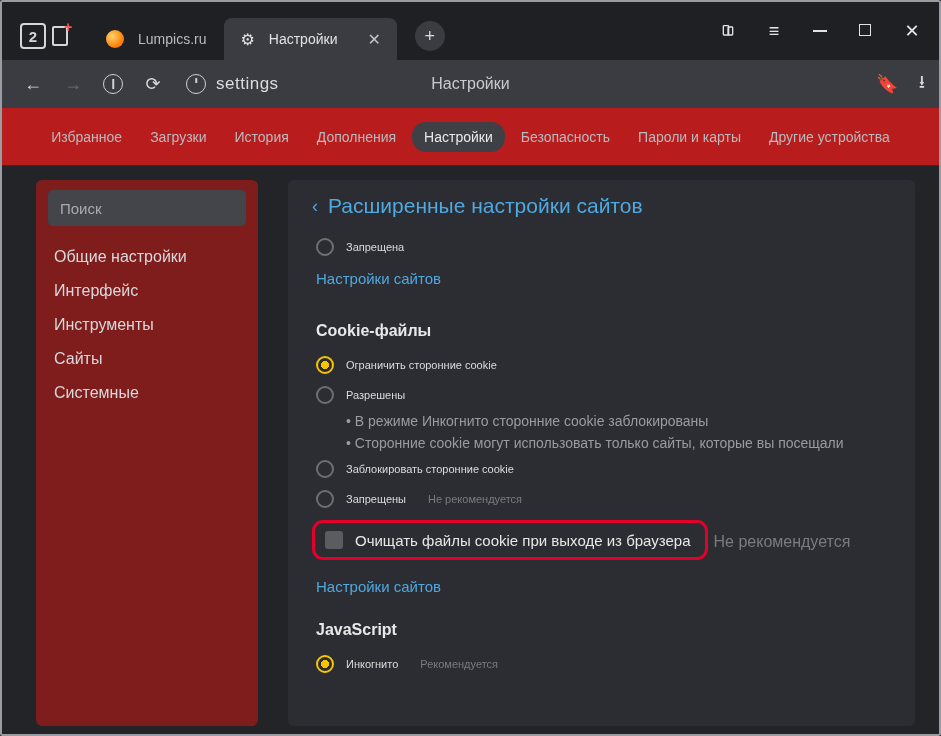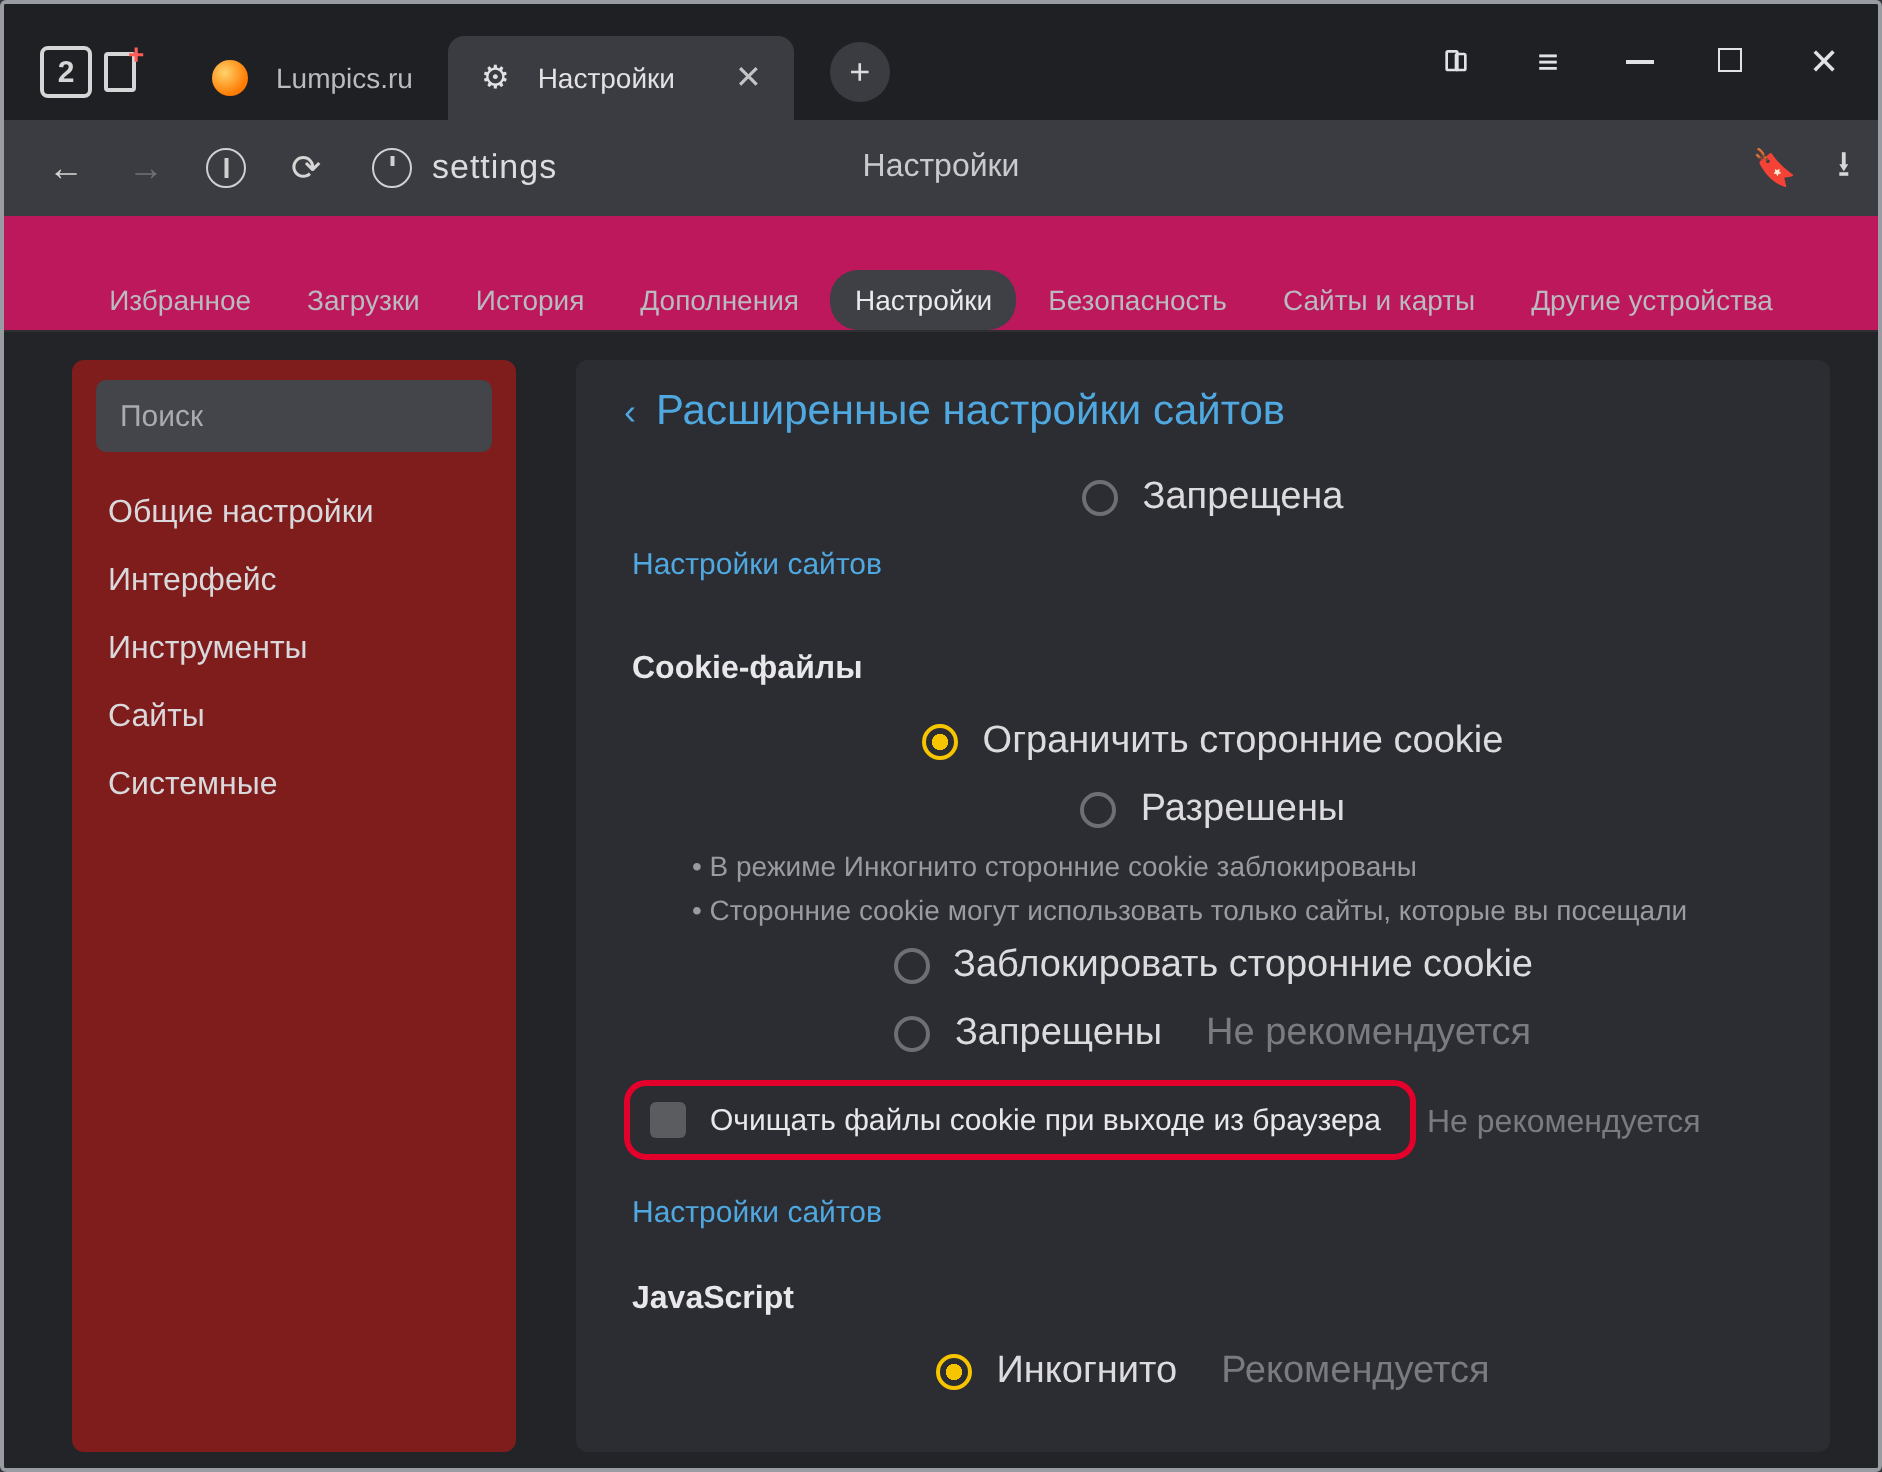--- a/index.html
+++ b/index.html
@@ -48,39 +48,39 @@
   .addr-field { flex:1; display:flex; align-items:center; padding:0 10px; color:#cfd0d3;}
   .addr-field .proto-icon { width:20px;height:20px;border-radius:50%;border:1.5px solid #cfd0d3; margin-right:10px; position:relative;}
   .addr-field .proto-icon::after{content:"";position:absolute;left:50%;top:3px;width:1.5px;height:5px;background:#cfd0d3;transform:translateX(-50%);}
   .addr-text { font-size:17px; letter-spacing:0.5px; color:#dcdcde; margin-right:40px;}
   .addr-title { font-size:16px; color:#c9cacd; position:absolute; left:50%; transform:translateX(-50%);}
   .addr-right { display:flex; align-items:center; gap:20px; margin-left:auto;}
   .bm-icon { color:#7c7d82; font-size:18px;}
   .dl-icon { color:#d8d8da; font-size:18px;}
 
   
-  .topnav { height:58px; display:flex; align-items:flex-end; justify-content:center; gap:4px; background:#be185d; border-bottom:1px solid #2e2f33;}
+  .topnav { height:58px; display:flex; align-items:center; justify-content:center; gap:4px; background:#b91c1c; border-bottom:1px solid #2e2f33;}
   .topnav a { color:#b9bbbf; font-size:14px; padding:7px 12px; border-radius:14px; text-decoration:none; cursor:pointer;}
   .topnav a.active { background:#3f4045; color:#eaeaec;}
 
   
   .content { display:flex; height:calc(736px - 2px - 58px - 48px - 58px); padding:14px 24px 10px 34px; gap:30px; background:#232428;}
   .sidebar { width:222px; background:#7f1d1d; border-radius:6px; padding:10px 0;}
   .search-box {
     margin:0 12px 14px; height:36px; border-radius:5px; background:#44454a;
     display:flex; align-items:center; padding:0 12px; color:#a9abb0; font-size:15px;
   }
   .side-item { padding:8px 18px; color:#d9d9dc; font-size:16px; cursor:pointer;}
 
   .main { flex:1; background:#2c2d32; border-radius:6px; padding:14px 18px 0 24px; overflow:hidden; position:relative;}
   .main-header { display:flex; align-items:center; gap:10px; margin-bottom:14px;}
   .back-chev { color:#4fa8e0; font-size:18px;}
   .main-title { color:#4fa8e0; font-size:21px;text-align:center;}
   .indent { margin-left:4px;}
-  .setting-row { display:flex; align-items:center; gap:12px; padding:6px 0; font-size:19px; color:#dcdcde;justify-content:center;}
+  .setting-row { display:flex; align-items:center; gap:12px; padding:6px 0; font-size:11px; color:#dcdcde;}
   .radio { width:18px; height:18px; border-radius:50%; border:2px solid #6e6f74; flex-shrink:0;}
   .radio.selected { border-color:#f7c400; background: radial-gradient(circle, #f7c400 0 40%, transparent 42%);}
   .link { color:#4fa8e0; font-size:15px; cursor:pointer;}
   .section-title { font-weight:bold; font-size:16px; color:#e8e8ea; margin:26px 0 10px;}
   .bullet-line { color:#9a9ba0; font-size:14px; padding:3px 0 3px 30px;}
   .note { color:#7a7b80; margin-left:10px;}
   .checkbox { width:18px; height:18px; background:#5b5c60; border-radius:3px; flex-shrink:0;}
   .highlight-box { border:3px solid #e3002b; border-radius:11px; padding:8px 14px 8px 10px; display:inline-flex; align-items:center; gap:12px; margin:6px 0 10px -4px;}
   .highlight-box .lbl{ color:#e8e8ea; font-size:15px;}
   .link-row { display:flex; gap:24px; margin:8px 0 0;}
@@ -151,21 +151,21 @@
   </div>
 </div>
 
 <div class="topnav">
   <a>Избранное</a>
   <a>Загрузки</a>
   <a>История</a>
   <a>Дополнения</a>
   <a class="active">Настройки</a>
   <a>Безопасность</a>
-  <a>Сайты и карты</a>
+  <a>Пароли и карты</a>
   <a>Другие устройства</a>
 </div>
 
 <div class="content">
   <div class="sidebar">
     <div class="search-box">
       <span>Поиск</span>
     </div>
     <div class="side-item">Общие настройки</div>
     <div class="side-item">Интерфейс</div>

